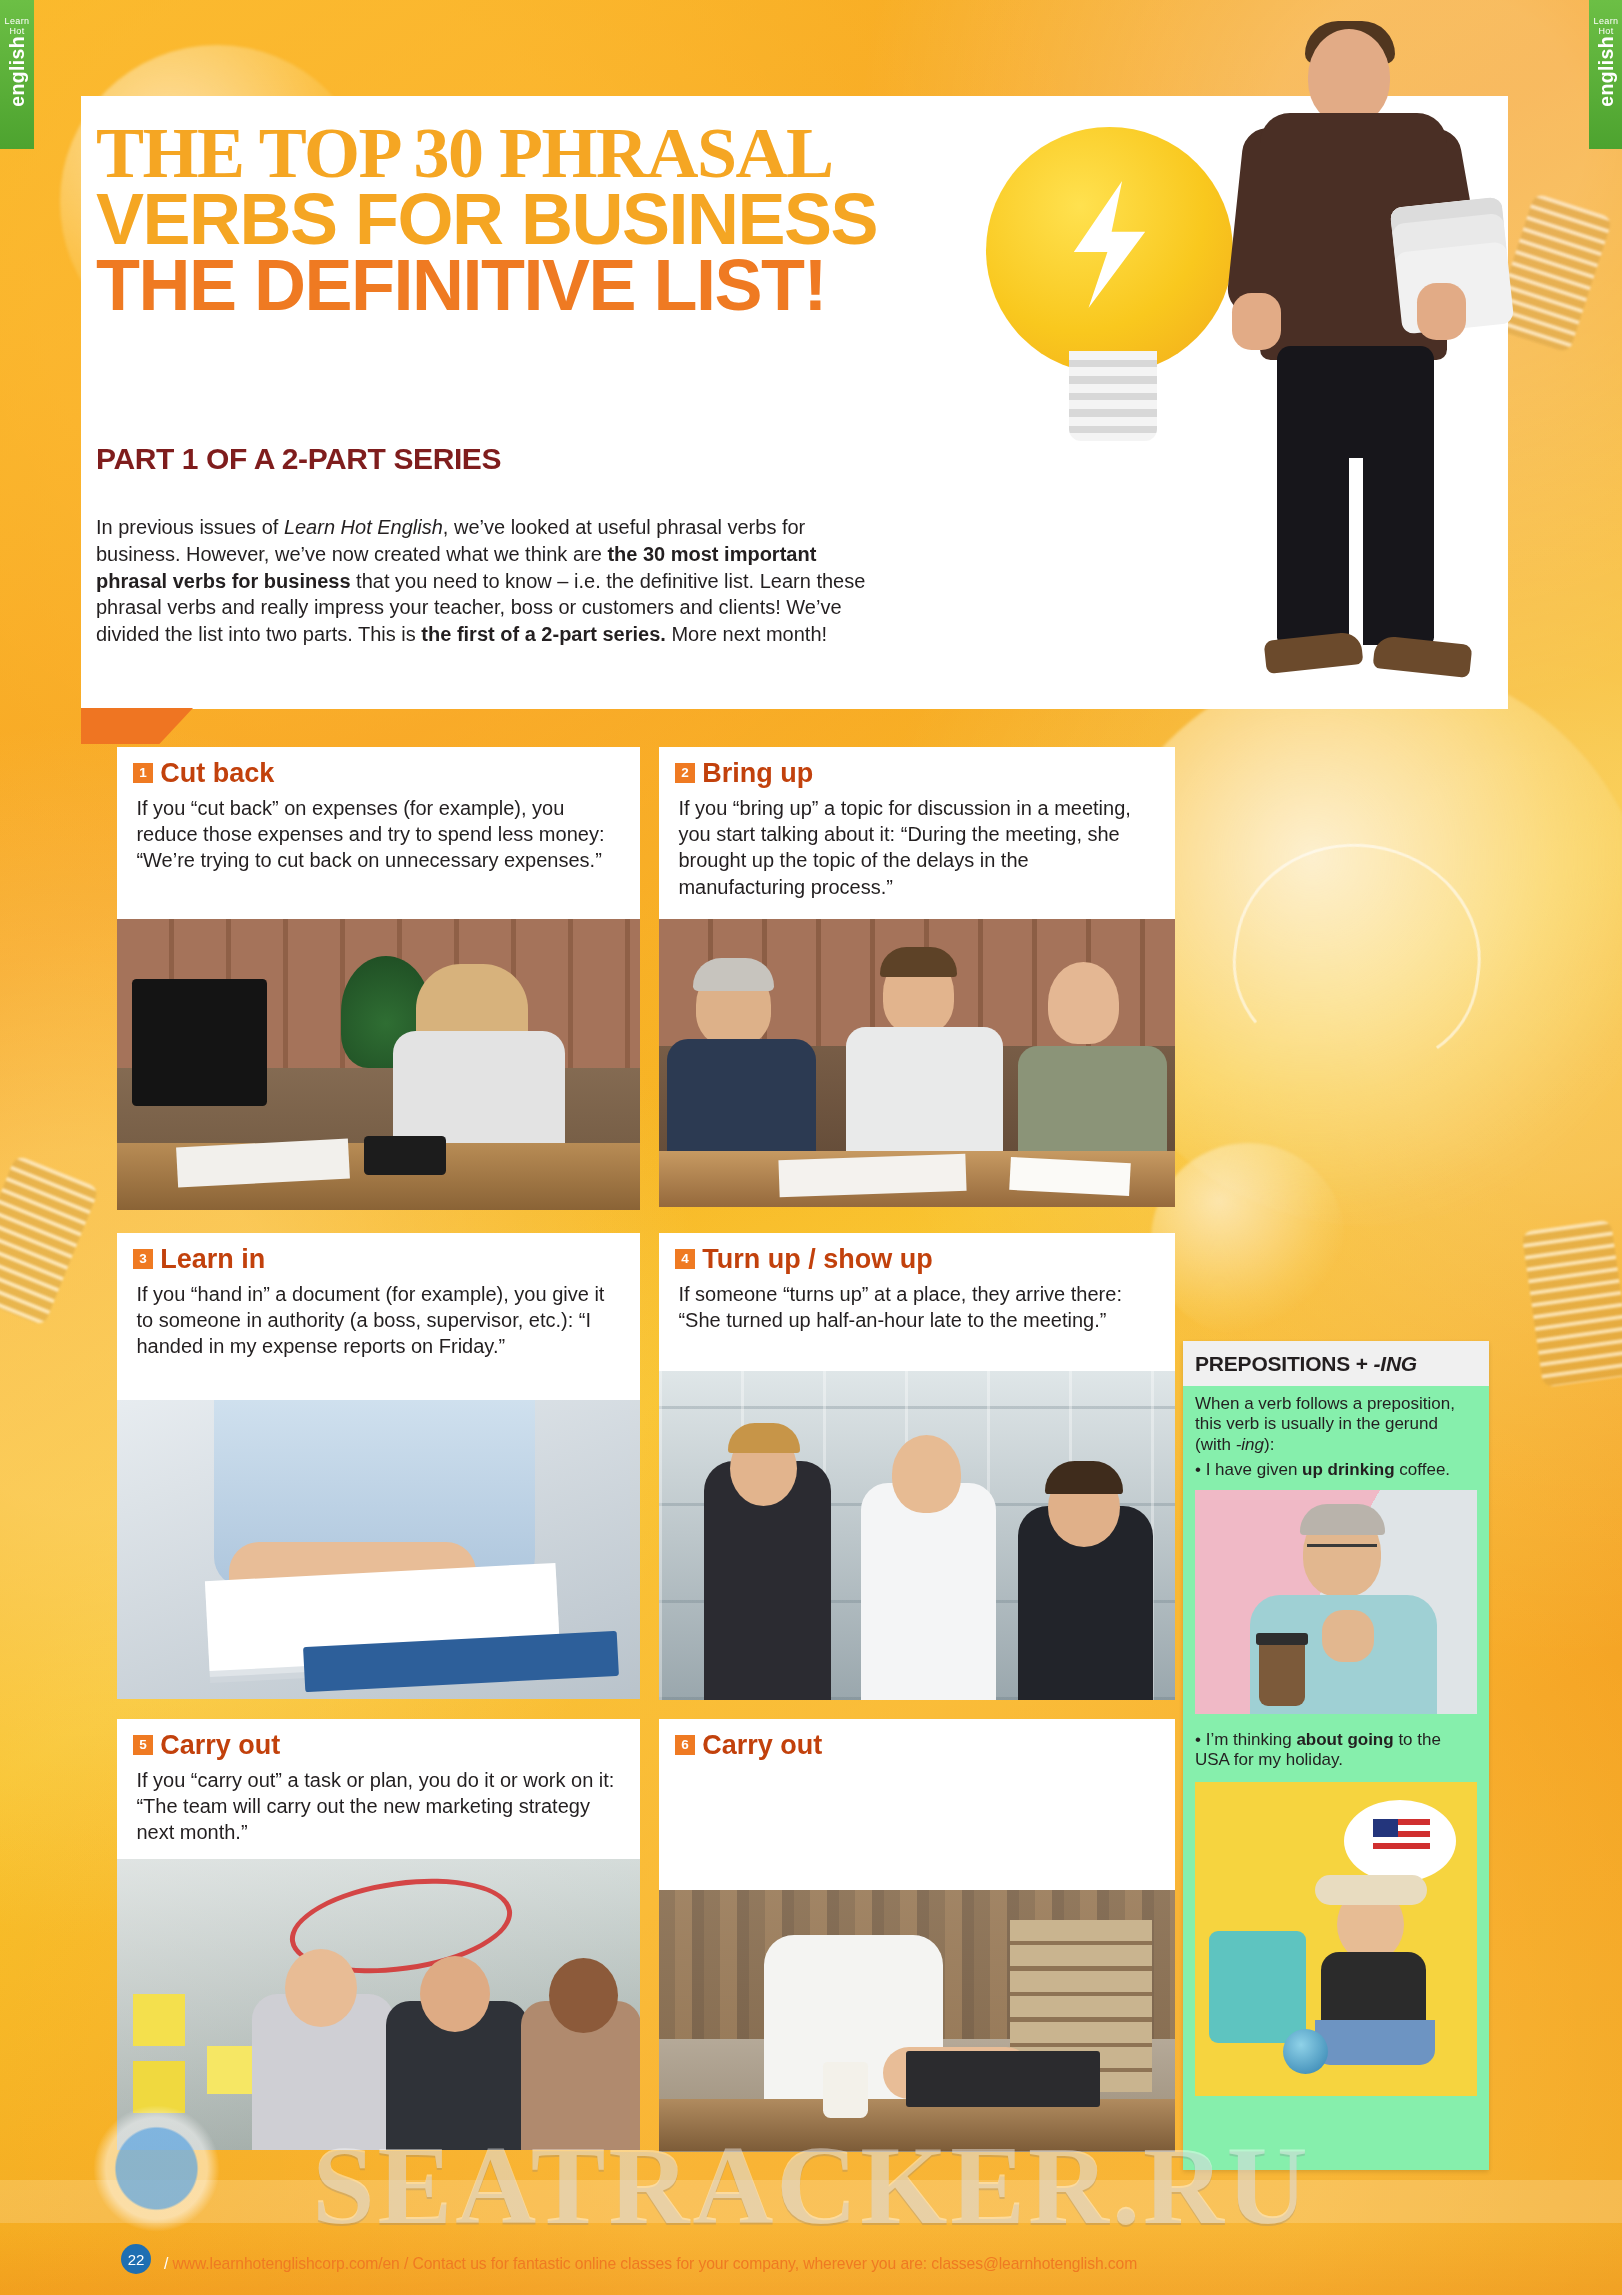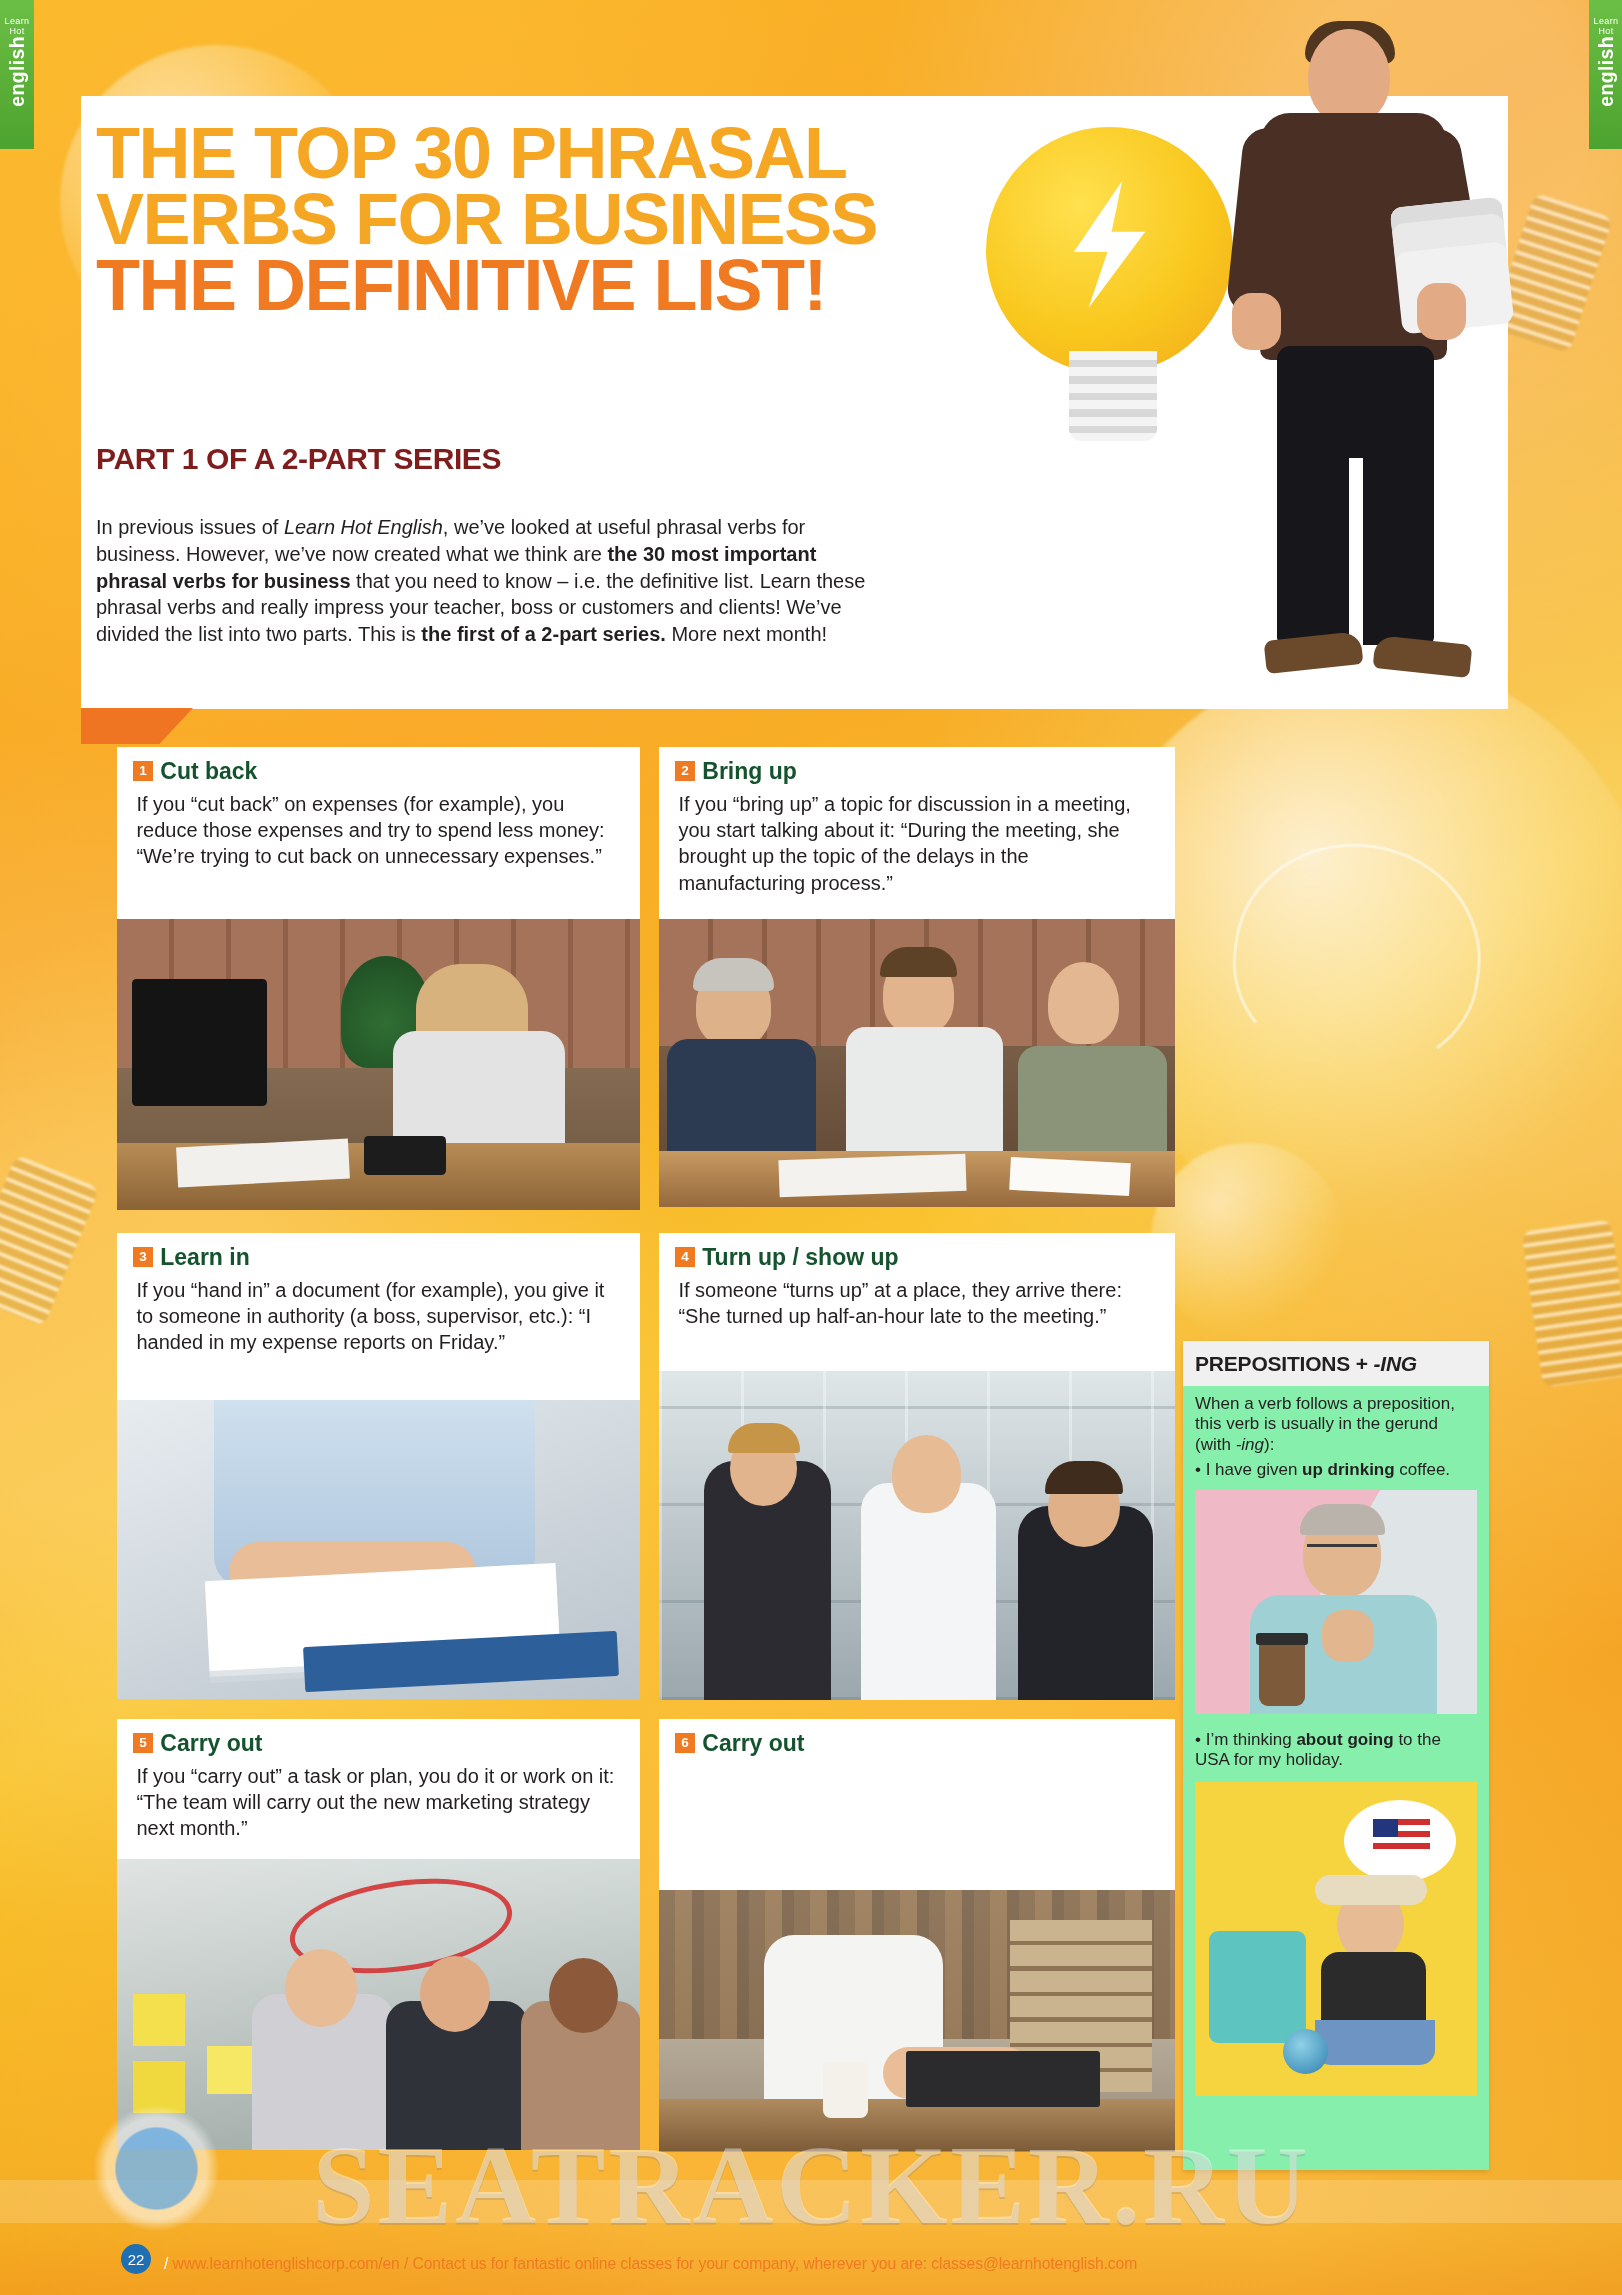--- a/index.html
+++ b/index.html
@@ -90,21 +90,21 @@
     position: absolute;
     left: 96px; top: 120px;
     width: 934px;
     font-family: "Liberation Sans", sans-serif;
     font-weight: bold;
     font-size: 72px;
     line-height: 0.92;
     letter-spacing: -1.5px;
     color: #f5a623;
   }
-  .title .l1 { display: block; }
+  .title .l1 { display: block; font-family: Liberation Serif, serif; }
   .title .l2 { display: block; color: #f5a623; }
   .title .l3 { display: block; color: #ef7a22; }
   .subtitle {
     position: absolute;
     left: 96px; top: 442px;
     font-weight: bold;
     font-size: 30px;
     letter-spacing: -0.4px;
     color: #7f1d1d;
   }
@@ -212,23 +212,23 @@
     padding: 10.5px 16.4px 3px 16.4px;
   }
   .num {
     width: 19.4px; height: 19.4px;
     background: #ef7a22;
     color: #fff;
     font-size: 13.5px; font-weight: bold;
     display: flex; align-items: center; justify-content: center;
   }
   .entry-title {
-    color: #14532d;
+    color: #c2410c;
     font-weight: bold;
-    font-size: 23px;
+    font-size: 27px;
   }
   .entry-body {
     padding: 3px 19.4px 10.5px 19.4px;
     font-size: 20px;
     line-height: 1.32;
     color: #231f20;
   }
   .photo {
     position: absolute;
     overflow: hidden;

